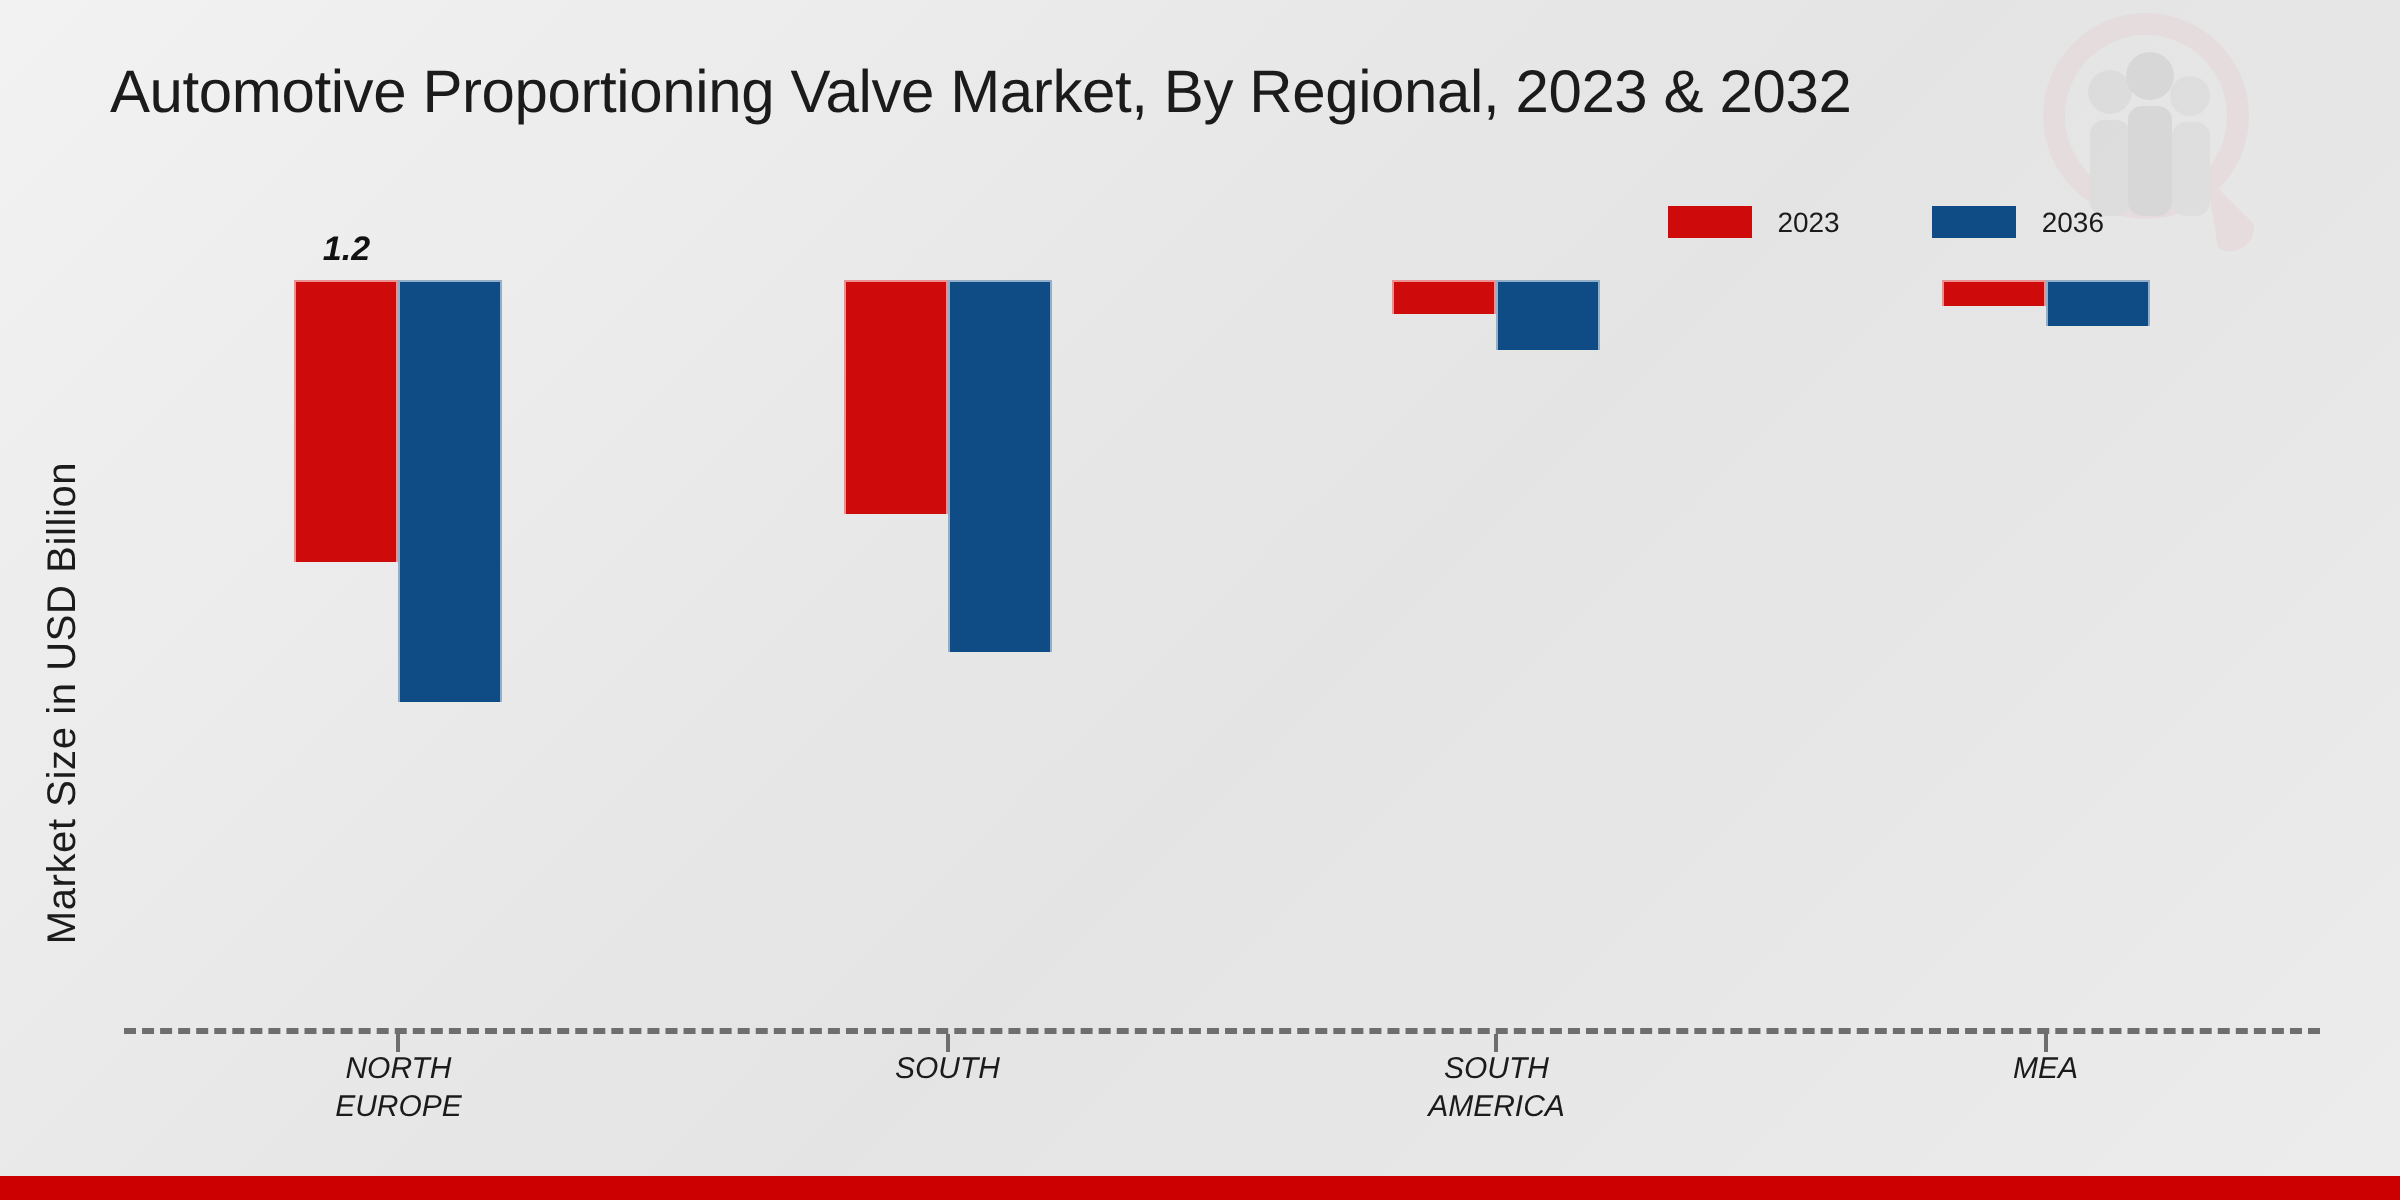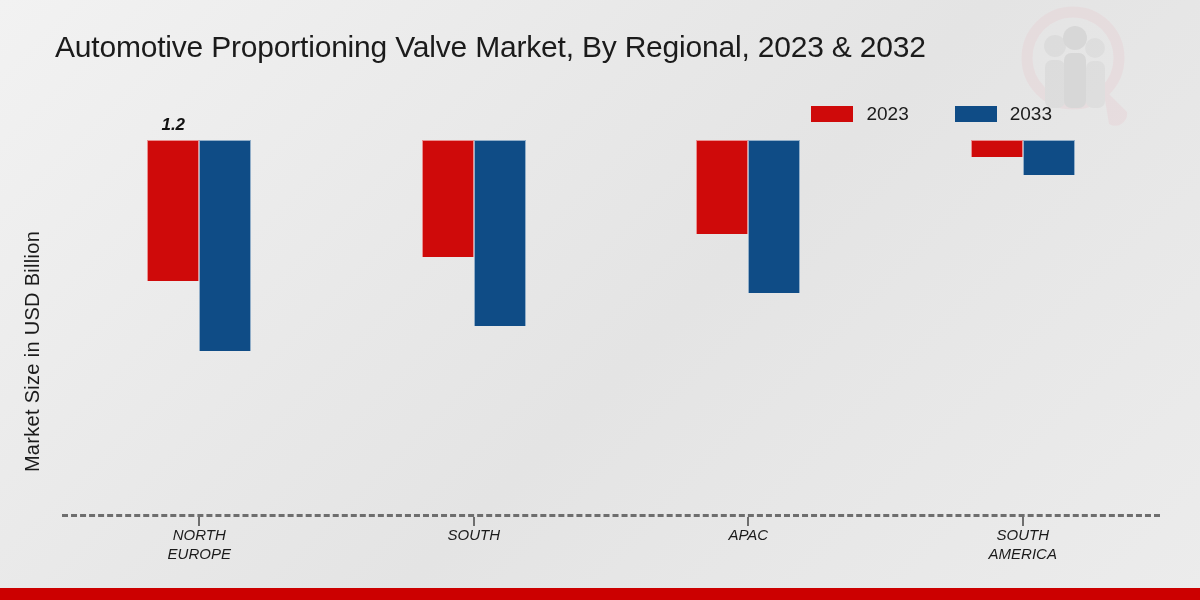--- a/index.html
+++ b/index.html
@@ -43,21 +43,21 @@
     position:absolute;
     right:148px; top:103px;
     display:flex;
     align-items:center;
     gap:46px;
   }
   .legend-item { display:flex; align-items:center; gap:13px; }
   .legend-swatch { width:42px; height:16px; display:block; }
   .legend-swatch.s2023 { background:#cf0a0a; }
   .legend-swatch.s2032 { background:#0f4c86; }
-  .legend-label { font-size:19px; color:#1b1b1b; }
+  .legend-label { font-size:14px; color:#1b1b1b; }
 
   
   .y-axis-title {
     position:absolute;
     left:-148px; top:340px;
     width:360px;
     transform:rotate(-90deg);
     transform-origin:center center;
     text-align:center;
     font-size:20px;
@@ -160,21 +160,21 @@
 
   <div class="chart-title">Automotive Proportioning Valve Market, By Regional, 2023 &amp; 2032</div>
 
   <div class="legend">
     <div class="legend-item">
       <span class="legend-swatch s2023"></span>
       <span class="legend-label">2023</span>
     </div>
     <div class="legend-item">
       <span class="legend-swatch s2032"></span>
-      <span class="legend-label">2033</span>
+      <span class="legend-label">2036</span>
     </div>
   </div>
 
   <div class="y-axis-title">Market Size in USD Billion</div>
 
   <div class="plot">
     <div class="axis-line"></div>
     <div class="groups">
 
       <div class="group">
@@ -187,34 +187,34 @@
 EUROPE</span>
       </div>
 
       <div class="group">
         <div class="bar b2023" style="height:117px"></div>
         <div class="bar b2032" style="height:186px"></div>
         <span class="tick"></span>
         <span class="cat-label">SOUTH</span>
       </div>
 
-      <div class="group">
-        <div class="bar b2023" style="height:94px"></div>
-        <div class="bar b2032" style="height:153px"></div>
-        <span class="tick"></span>
-        <span class="cat-label">APAC</span>
-      </div>
 
       <div class="group">
         <div class="bar b2023" style="height:17px"></div>
         <div class="bar b2032" style="height:35px"></div>
         <span class="tick"></span>
         <span class="cat-label">SOUTH
 AMERICA</span>
       </div>
 
+      <div class="group">
+        <div class="bar b2023" style="height:13px"></div>
+        <div class="bar b2032" style="height:23px"></div>
+        <span class="tick"></span>
+        <span class="cat-label">MEA</span>
+      </div>
 
     </div>
   </div>
 
   <div class="footer-bar"></div>
 
 </div>
 
 </body></html>

